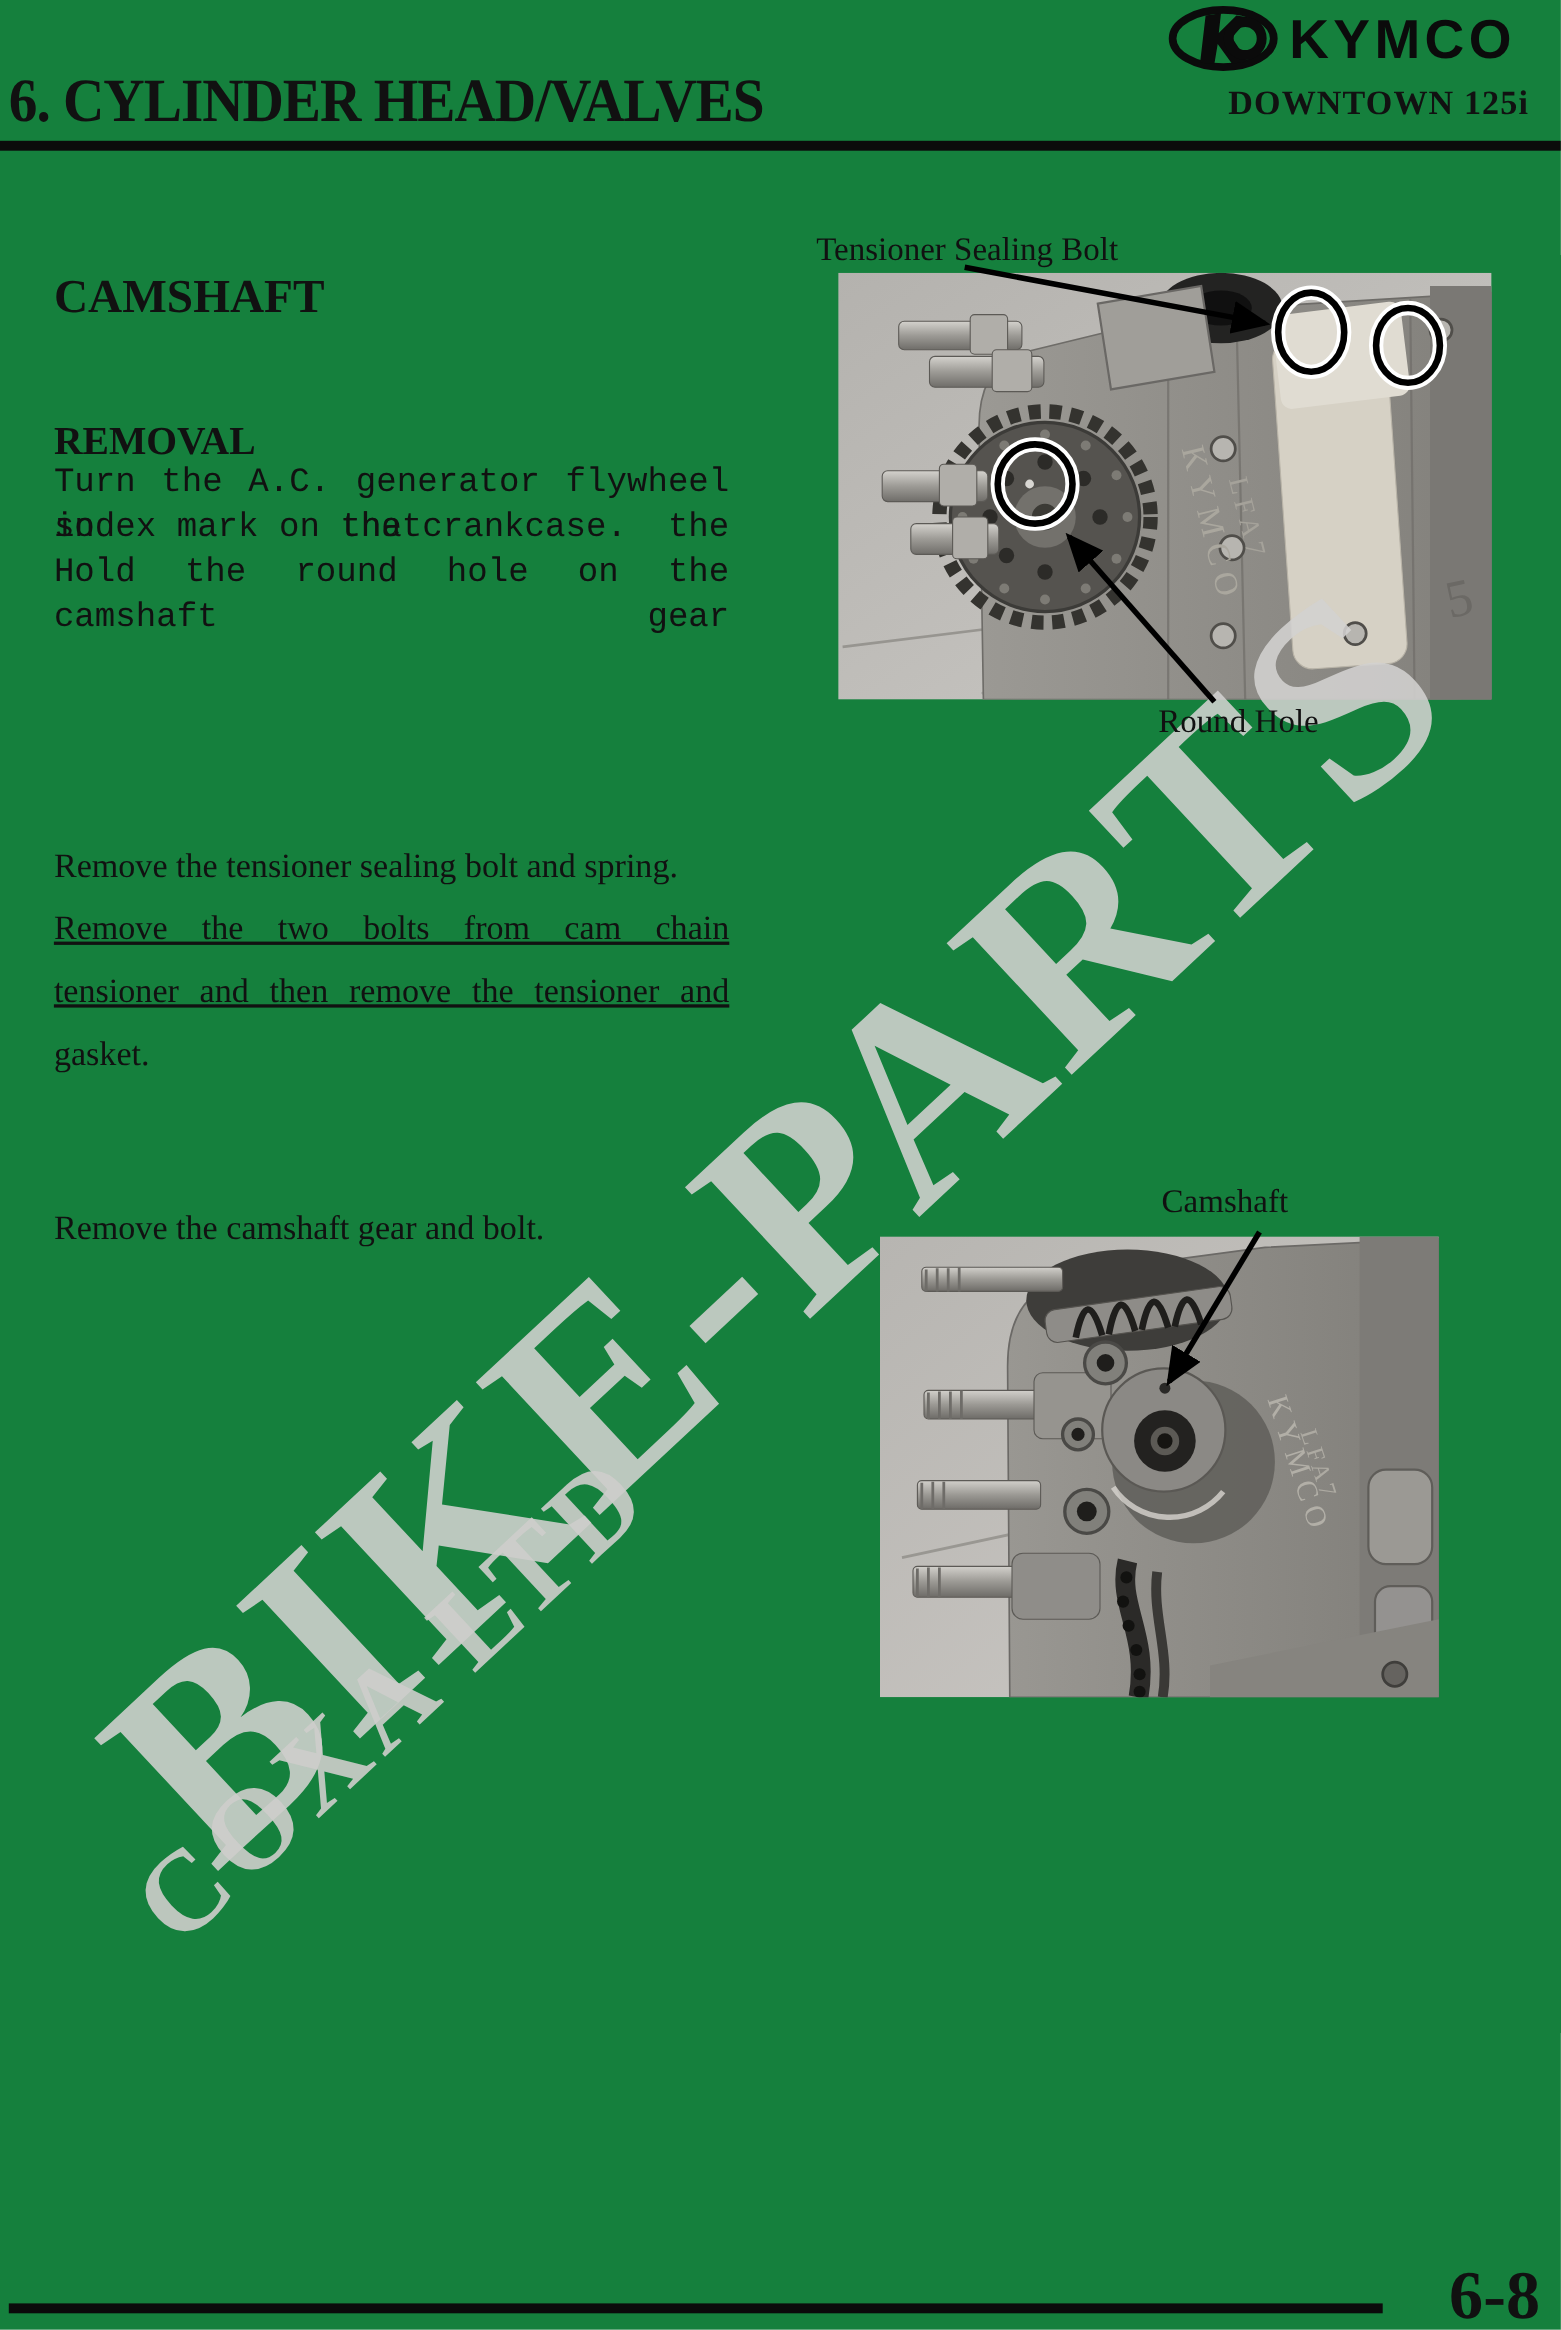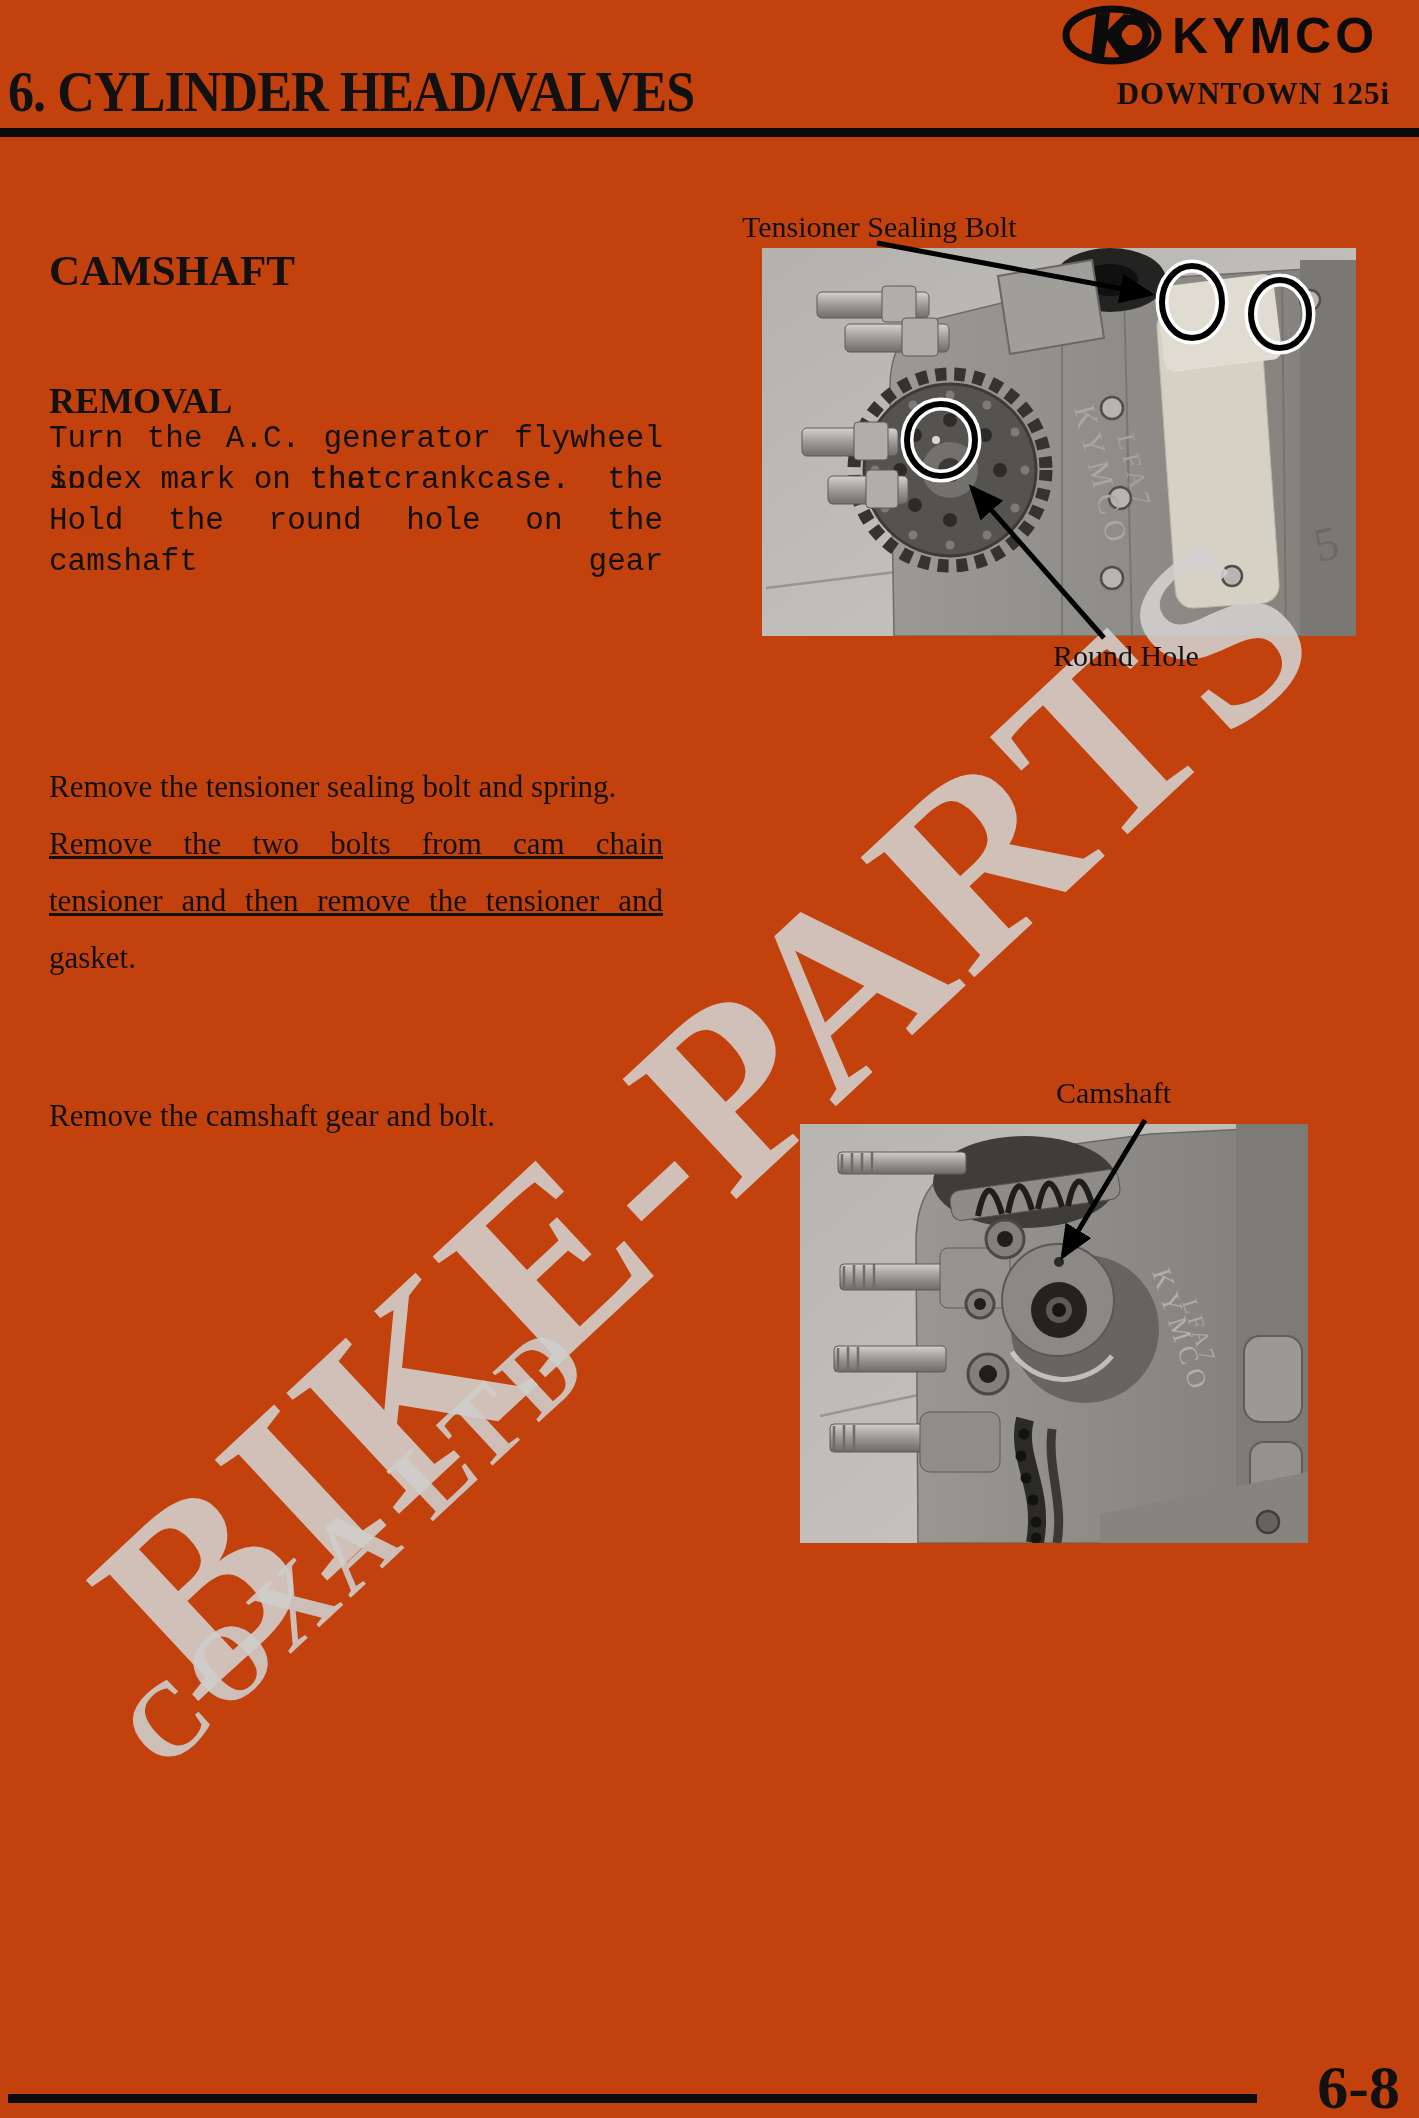--- a/index.html
+++ b/index.html
@@ -1,18 +1,18 @@
 <!DOCTYPE html>
 <html><head>
 <meta charset="utf-8">
 <style>
   html,body{margin:0;padding:0;background:#e8e8e8;}
   .page{
     position:relative; width:1419px; height:2118px; margin:0 auto;
-    background:#c2410c; overflow:hidden;
+    background:#15803d; overflow:hidden;
     font-family:"Liberation Serif", serif; color:#111;
   }
   .abs{position:absolute;}
   
   .chapter-title{
     left:8px; top:60px; font-size:56px; font-weight:bold; letter-spacing:-1px;
     white-space:nowrap; transform:scaleX(.93); transform-origin:left top; z-index:40;
   }
   .brand-block{left:1040px; top:2px; z-index:40;}
   .model-name{

